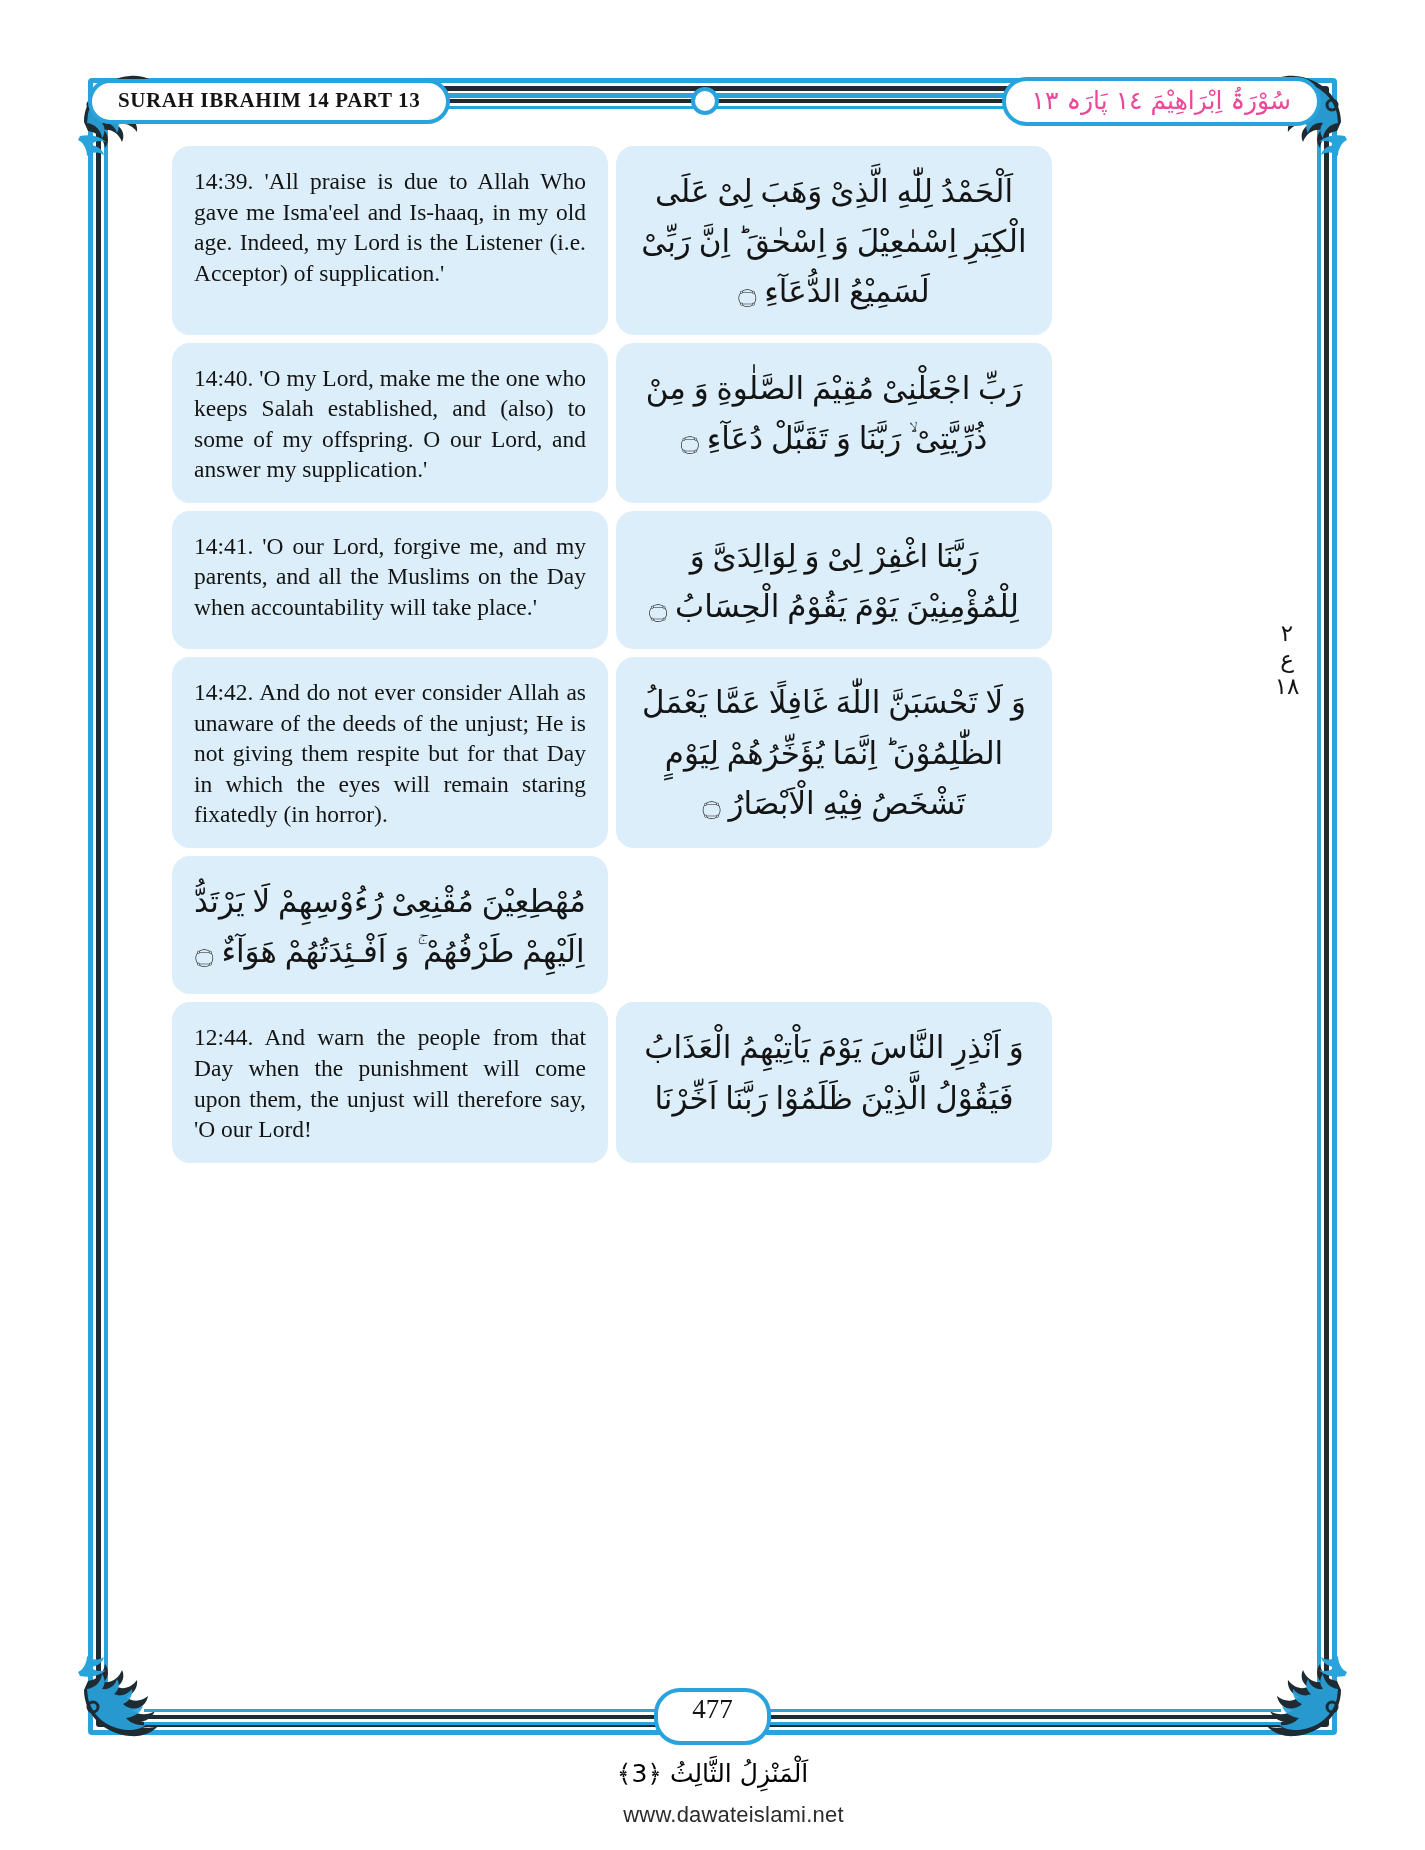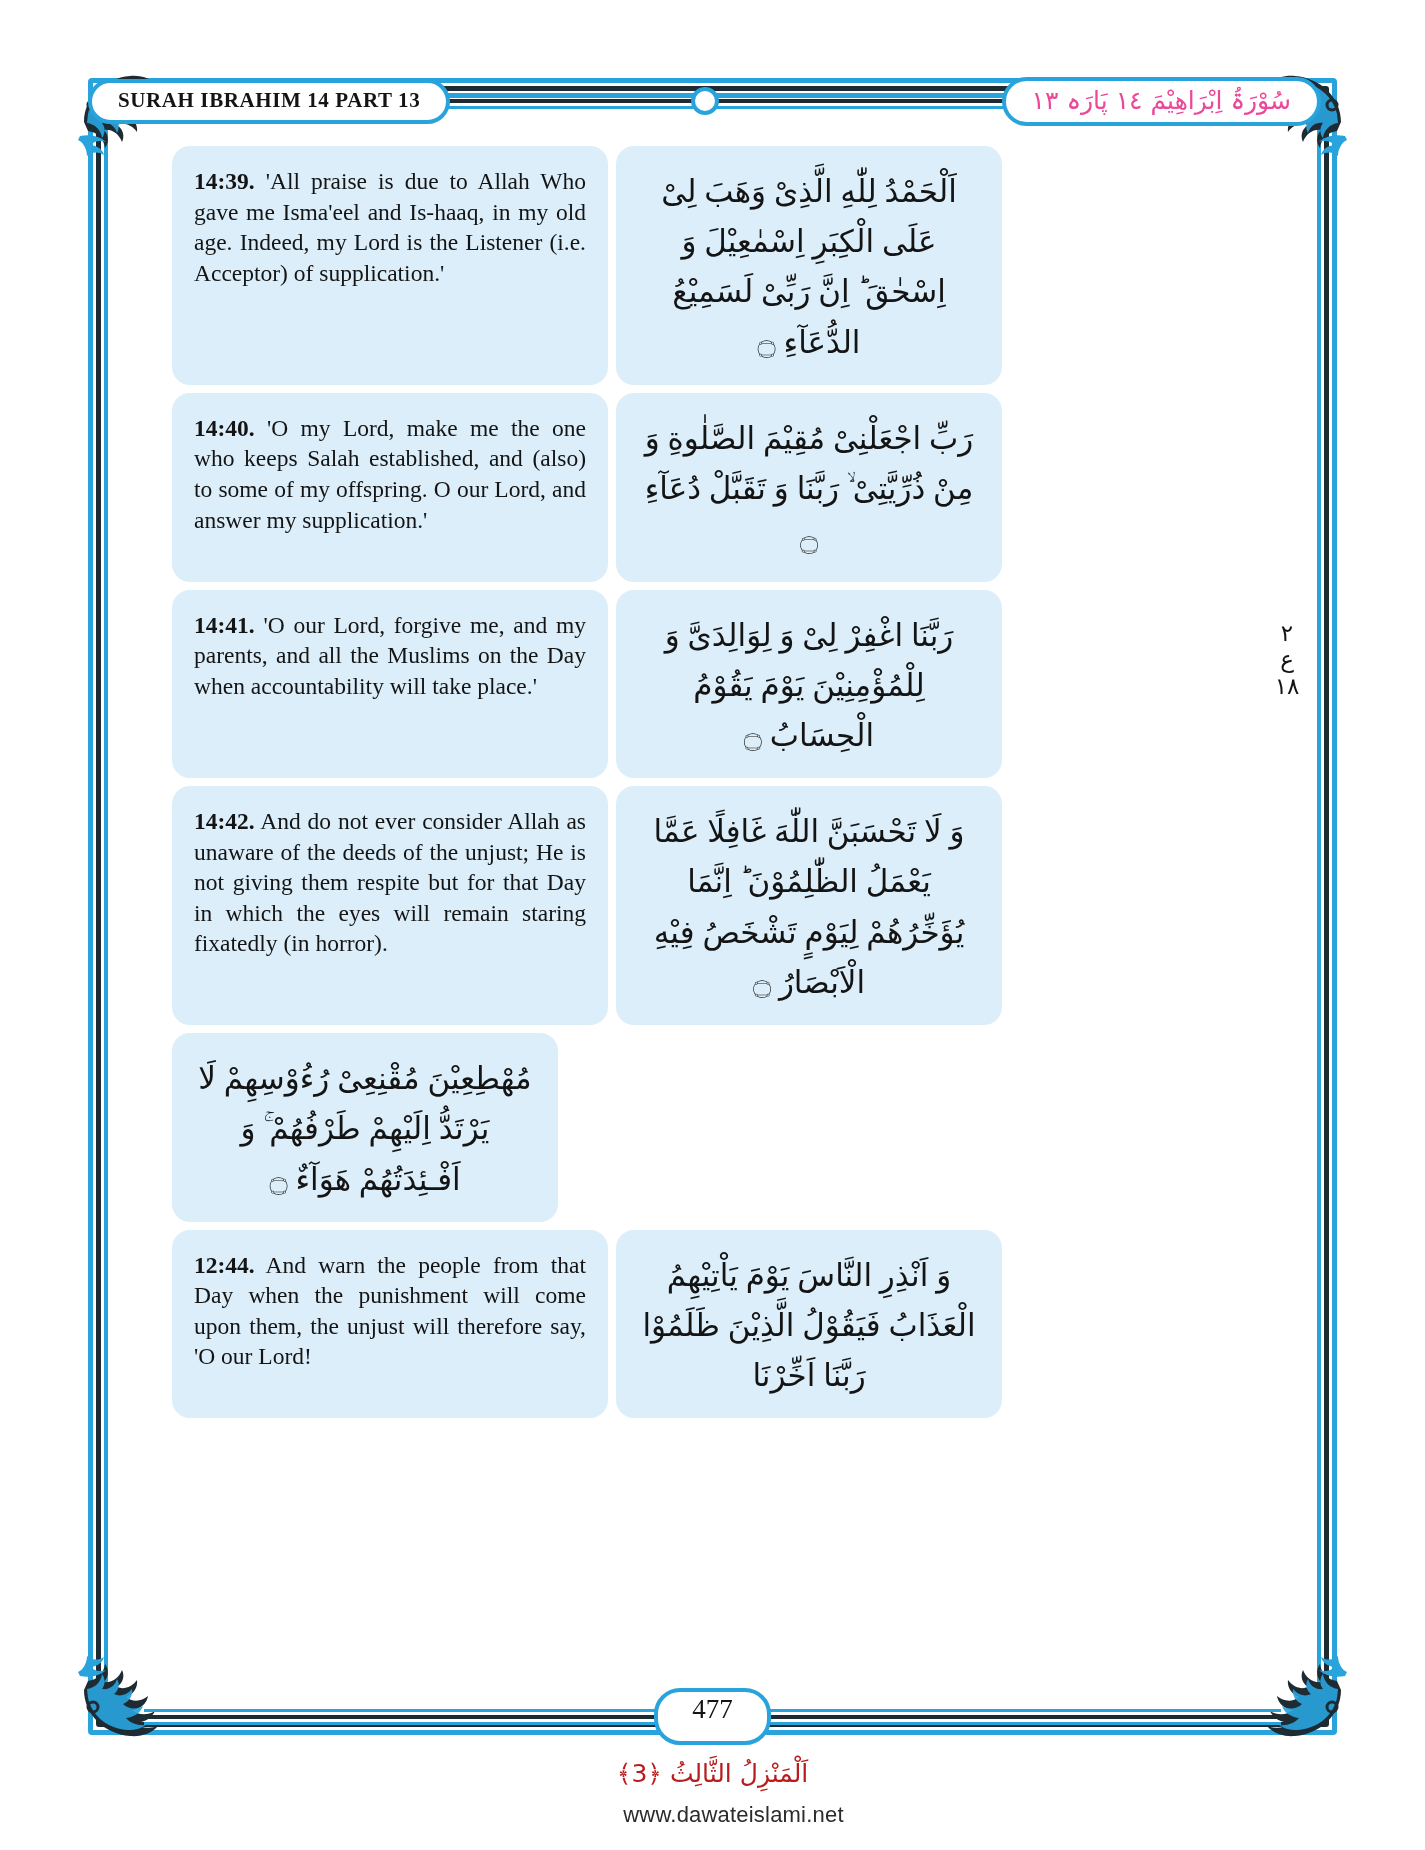--- a/index.html
+++ b/index.html
@@ -144,32 +144,32 @@
     display: flex;
     gap: 8px;
     margin-bottom: 8px;
   }
   .panel {
     background: #DCEEF9;
     border-radius: 18px;
     padding: 20px 22px 18px;
   }
   .panel.en { width: 436px; }
-  .panel.ar { width: 386px; }
+  .panel.ar { width: 436px; }
 
   .en-text {
     font-family: "Liberation Serif", serif;
     font-size: 23.5px;
     line-height: 1.30;
     color: #141414;
     text-align: justify;
     text-align-last: left;
     hyphens: manual;
   }
-  .en-text .vnum { font-weight: bold; }
+  .en-text .vnum { font-weight: normal; }
 
   .ar-text {
     direction: rtl;
     font-family: "DejaVu Sans", sans-serif;
     font-size: 31px;
     line-height: 1.62;
     color: #141414;
     text-align: center;
     word-spacing: -2px;
   }
@@ -230,21 +230,21 @@
     color: #141414;
   }
 
   .footer-manzil {
     position: absolute;
     left: 0; right: 0;
     bottom: 62px;
     text-align: center;
     font-family: "DejaVu Sans", sans-serif;
     font-size: 25px;
-    color: #b91c1c;
+    color: #000000;
     direction: rtl;
     z-index: 8;
   }
   .footer-url {
     position: absolute;
     left: 0; right: 0;
     bottom: 22px;
     text-align: center;
     font-family: "Liberation Sans", sans-serif;
     font-size: 22px;

